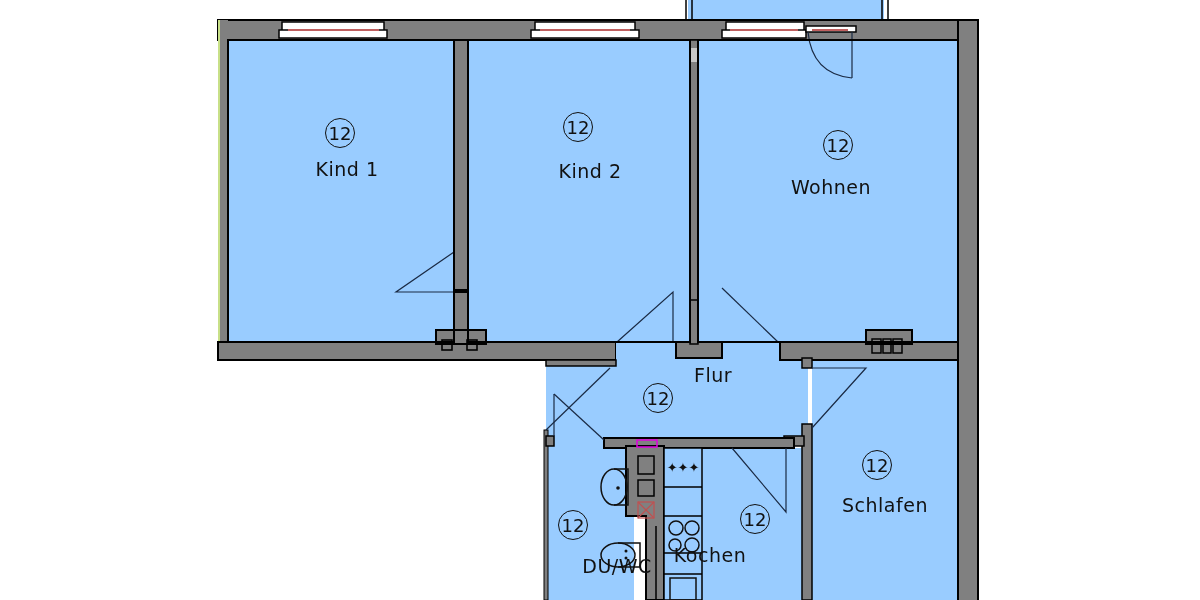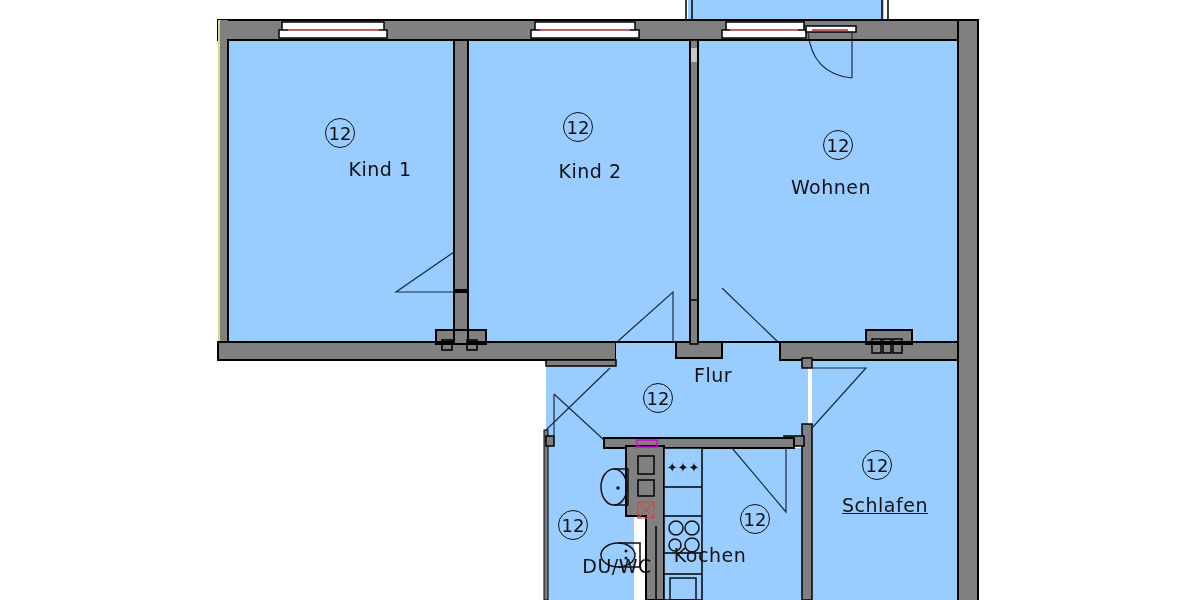--- a/index.html
+++ b/index.html
@@ -157,37 +157,37 @@
     <rect x="228" y="40" width="226" height="302" fill="none" stroke="#000" stroke-width="2"></rect>
     <rect x="468" y="40" width="222" height="302" fill="none" stroke="#000" stroke-width="2"></rect>
     <rect x="698" y="40" width="260" height="302" fill="none" stroke="#000" stroke-width="2"></rect>
     <line x1="812" y1="360" x2="958" y2="360" stroke="#000" stroke-width="2"></line>
     <line x1="958" y1="360" x2="958" y2="600" stroke="#000" stroke-width="2"></line>
   </g>
 </svg>
 
 <div>
   <div class="badge" style="left:340px;top:133px;">12</div>
-  <div class="label" style="left:347px;top:158px;margin-left:33px;">Kind 1</div>
+  <div class="label" style="left:347px;top:158px;">Kind 1</div>
 </div>
 <div>
   <div class="badge" style="left:578px;top:127px;">12</div>
   <div class="label" style="left:590px;top:160px;">Kind 2</div>
 </div>
 <div>
   <div class="badge" style="left:838px;top:145px;">12</div>
   <div class="label" style="left:831px;top:176px;">Wohnen</div>
 </div>
 <div>
   <div class="badge" style="left:658px;top:398px;">12</div>
   <div class="label" style="left:713px;top:364px;">Flur</div>
 </div>
 <div>
   <div class="badge" style="left:877px;top:465px;">12</div>
-  <div class="label" style="left:885px;top:494px;text-decoration:underline;">Schlafen</div>
+  <div class="label" style="left:885px;top:494px;">Schlafen</div>
 </div>
 <div>
   <div class="badge" style="left:755px;top:519px;">12</div>
   <div class="label" style="left:710px;top:544px;">Kochen</div>
 </div>
 <div>
   <div class="badge" style="left:573px;top:525px;">12</div>
   <div class="label" style="left:617px;top:555px;">DU/WC</div>
 </div>
 

